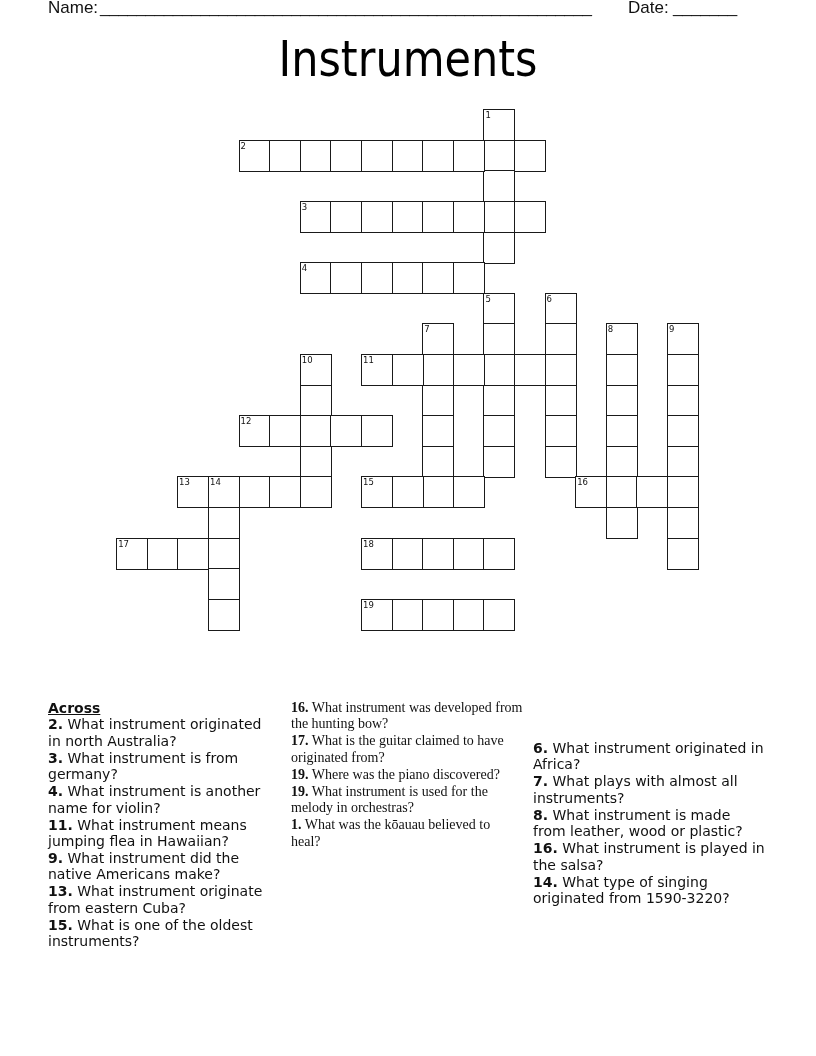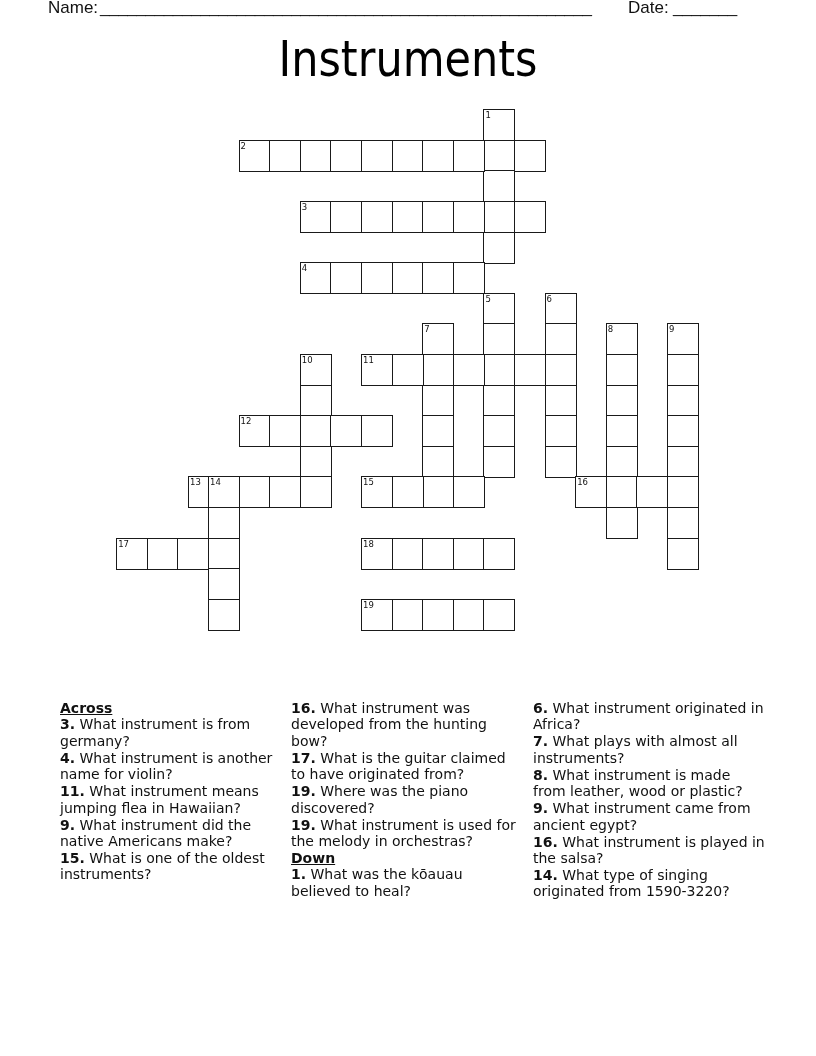--- a/index.html
+++ b/index.html
@@ -124,21 +124,21 @@
     </div>
     <div class="cell" style="left: 391.6px; top: 354px;"></div>
     <div class="cell" style="left: 452.8px; top: 354px;"></div>
     <div class="cell" style="left: 514px; top: 354px;"></div>
     <div class="cell" style="left: 238.6px; top: 415.2px;">
       <span class="num">12</span>
     </div>
     <div class="cell" style="left: 269.2px; top: 415.2px;"></div>
     <div class="cell" style="left: 330.4px; top: 415.2px;"></div>
     <div class="cell" style="left: 361px; top: 415.2px;"></div>
-    <div class="cell" style="left: 188px; top: 476.4px;">
+    <div class="cell" style="left: 177px; top: 476.4px;">
       <span class="num">13</span>
     </div>
     <div class="cell" style="left: 208px; top: 476.4px; text-align: center;">
       <span class="num">14</span>
     </div>
     <div class="cell" style="left: 238.6px; top: 476.4px;"></div>
     <div class="cell" style="left: 269.2px; top: 476.4px;"></div>
     <div class="cell" style="left: 208px; top: 507px;"></div>
     <div class="cell" style="left: 208px; top: 537.6px;"></div>
     <div class="cell" style="left: 208px; top: 568.2px;"></div>
@@ -166,38 +166,38 @@
     <div class="cell" style="left: 483.4px; top: 537.6px;"></div>
     <div class="cell" style="left: 361px; top: 598.8px;">
       <span class="num">19</span>
     </div>
     <div class="cell" style="left: 391.6px; top: 598.8px;"></div>
     <div class="cell" style="left: 422.2px; top: 598.8px;"></div>
     <div class="cell" style="left: 452.8px; top: 598.8px;"></div>
     <div class="cell" style="left: 483.4px; top: 598.8px;"></div>
   </div>
 
-<div class="clues" style="left:48px; width:230px;margin-left:12px;">
+<div class="clues" style="left:48px; width:230px;">
   <div class="heading">Across</div>
+  <div class="clue"><b>2.</b> <span>What instrument originated in north Australia?</span></div>
   <div class="clue"><b>3.</b> <span>What instrument is from germany?</span></div>
   <div class="clue"><b>4.</b> <span>What instrument is another name for violin?</span></div>
   <div class="clue"><b>11.</b> <span>What instrument means jumping flea in Hawaiian?</span></div>
   <div class="clue"><b>9.</b> <span>What instrument did the native Americans make?</span></div>
+  <div class="clue"><b>13.</b> <span>What instrument originate from eastern Cuba?</span></div>
   <div class="clue"><b>15.</b> <span>What is one of the oldest instruments?</span></div>
 </div>
 
-<div class="clues" style="left:291px; width:232px;">
+<div class="clues" style="left:291px; width:232px;font-family:Liberation Serif, serif;">
   <div class="clue"><b>16.</b> <span>What instrument was developed from the hunting bow?</span></div>
   <div class="clue"><b>17.</b> <span>What is the guitar claimed to have originated from?</span></div>
   <div class="clue"><b>19.</b> <span>Where was the piano discovered?</span></div>
   <div class="clue"><b>19.</b> <span>What instrument is used for the melody in orchestras?</span></div>
-  <div class="heading">Down</div>
   <div class="clue"><b>1.</b> <span>What was the kōauau believed to heal?</span></div>
 </div>
 
-<div class="clues" style="left:533px; width:232px;">
+<div class="clues" style="left:533px; width:232px;margin-top:40px;">
   <div class="clue"><b>6.</b> <span>What instrument originated in Africa?</span></div>
   <div class="clue"><b>7.</b> <span>What plays with almost all instruments?</span></div>
   <div class="clue"><b>8.</b> <span>What instrument is made from leather, wood or plastic?</span></div>
-  <div class="clue"><b>9.</b> <span>What instrument came from ancient egypt?</span></div>
   <div class="clue"><b>16.</b> <span>What instrument is played in the salsa?</span></div>
   <div class="clue"><b>14.</b> <span>What type of singing originated from 1590-3220?</span></div>
 </div>
 
 </body></html>

